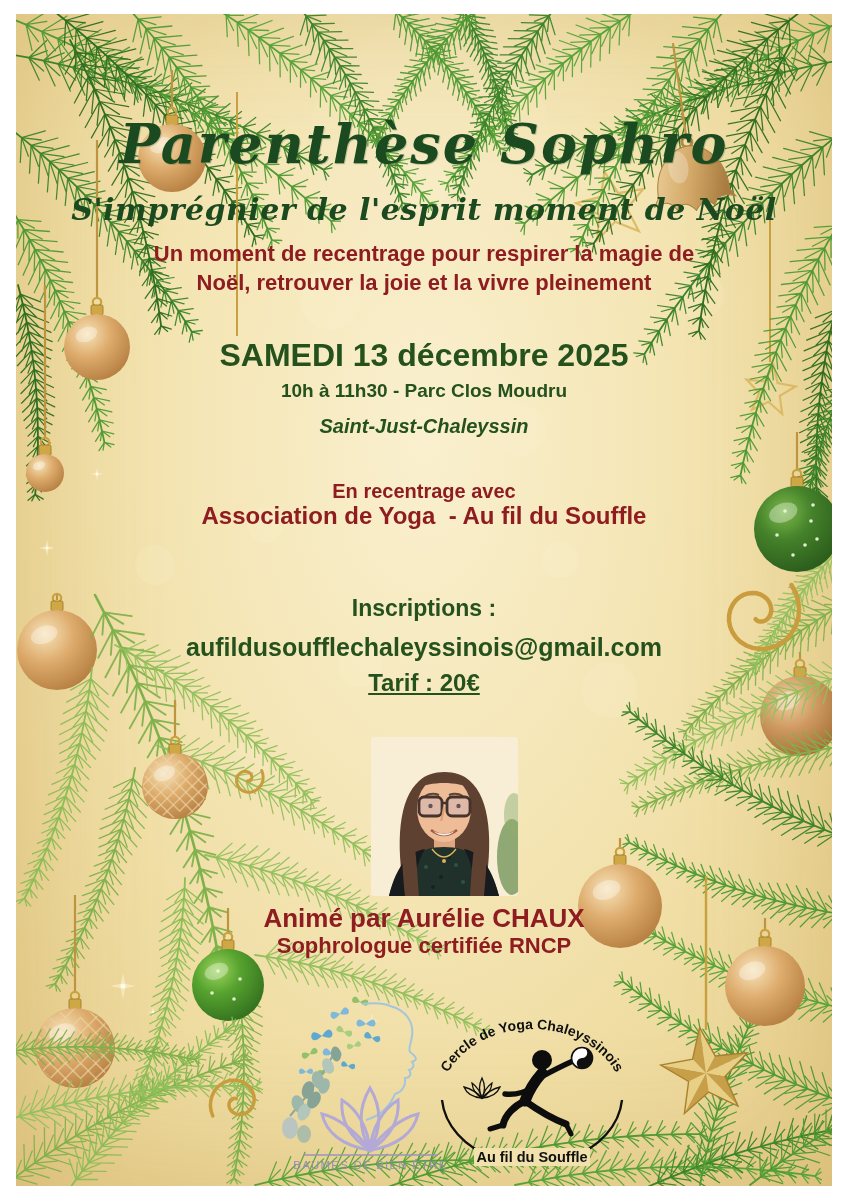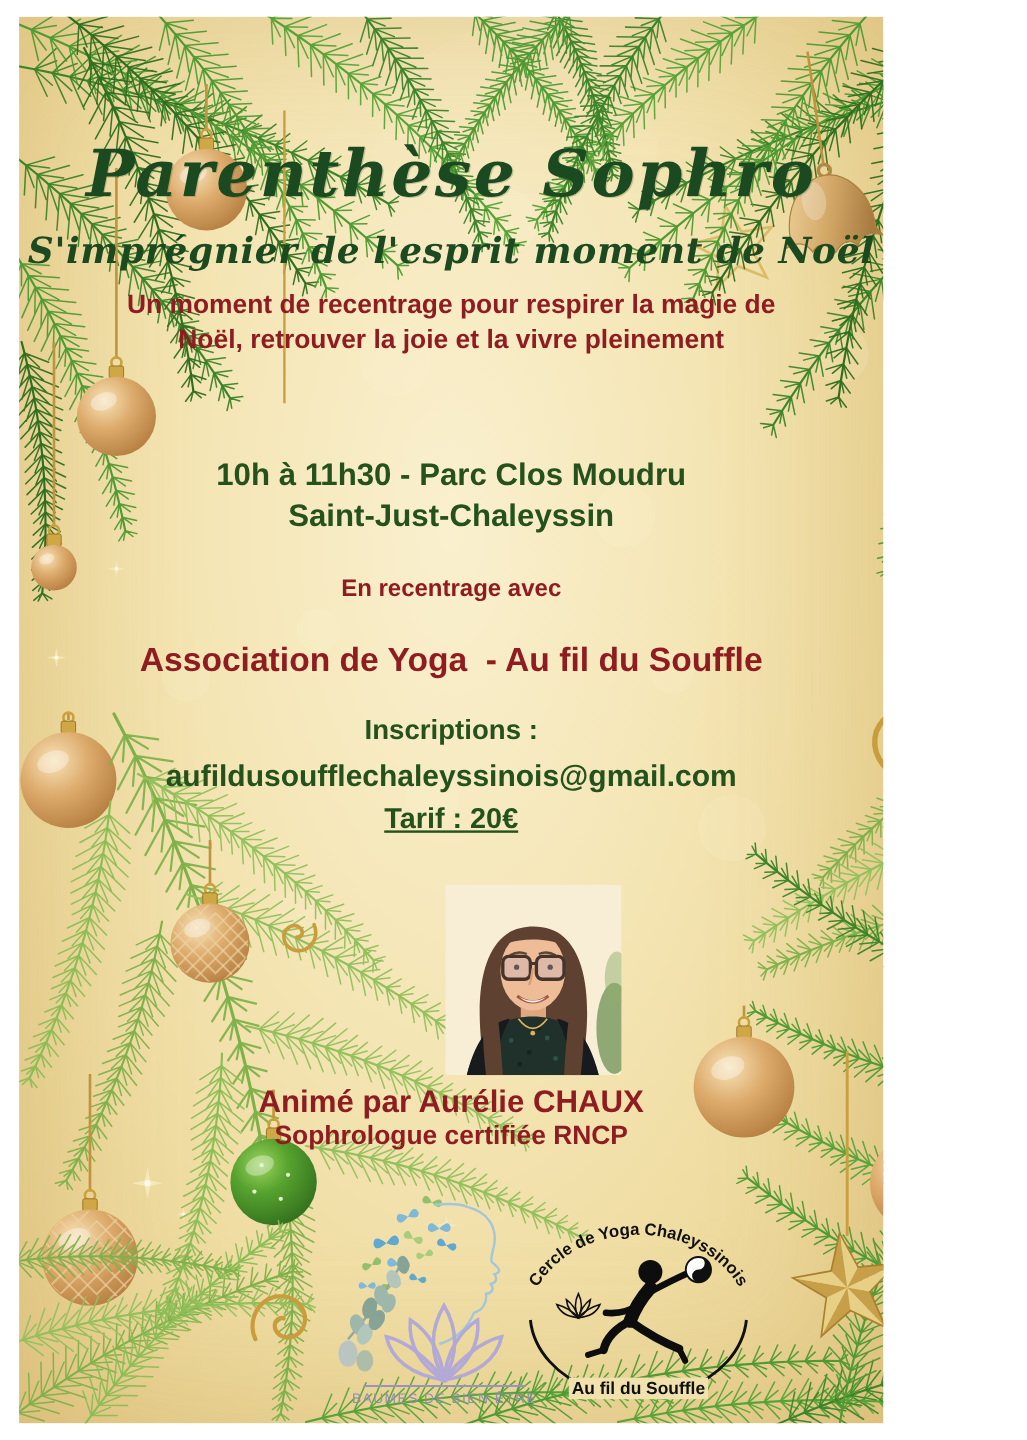--- a/index.html
+++ b/index.html
@@ -1,34 +1,34 @@
 <!DOCTYPE html>
 <html><head>
 <meta charset="utf-8">
 <style>
   html,body{margin:0;padding:0;background:#ffffff;width:856px;height:1200px;overflow:hidden;}
   #frame{position:relative;width:856px;height:1200px;background:#ffffff;}
-  #poster{position:absolute;left:16px;top:14px;width:700px;height:1172px;overflow:hidden;
+  #poster{position:absolute;left:16px;top:14px;width:816px;height:1172px;overflow:hidden;
     background:radial-gradient(ellipse at 50% 36%, #faf0cf 0%, #f4e5b4 42%, #efdca1 68%, #e6cd8c 100%);
-    box-shadow: inset 0 0 140px rgba(186,146,66,0.30); padding-left: 20px;}
+    box-shadow: inset 0 0 140px rgba(186,146,66,0.30);}
   #deco{position:absolute;left:-16px;top:-14px;width:856px;height:1200px;pointer-events:none;}
   .t{position:absolute;left:0;right:0;text-align:center;font-family:"Liberation Sans",sans-serif;font-weight:bold;line-height:1.2;}
   .script{font-family:"DejaVu Serif",serif;font-style:italic;font-weight:bold;}
   .green{color:#24511c;}
   .dgreen{color:#1c4a20;}
   .red{color:#8e1c20;}
   .title{top:98px;font-size:54px;letter-spacing:2px;text-shadow:1px 1px 0 rgba(40,80,30,.25);}
   .subtitle{top:178px;font-size:30px;letter-spacing:.5px;}
   .intro1{top:227px;font-size:22px;}
   .intro2{top:256px;font-size:22px;}
   .date{top:322px;font-size:32px;}
-  .time{top:366px;font-size:26px;}
-  .city{top:400px;font-size:26px;}
+  .time{top:366px;font-size:19px;}
+  .city{top:400px;font-size:20px;font-style:italic;}
   .p1{top:465px;font-size:20px;}
-  .p2{top:519px;font-size:28px;white-space:pre;}
+  .p2{top:488px;font-size:24px;white-space:pre;}
   .ins{top:581px;font-size:23px;}
   .email{top:618px;font-size:25px;}
   .tarif{top:655px;font-size:24px;text-decoration:underline;}
   .host1{top:889px;font-size:26px;}
   .host2{top:919px;font-size:22px;}
   #photo{position:absolute;left:355px;top:723px;width:147px;height:159px;border-radius:3px;overflow:hidden;}
   #logo-baumes{position:absolute;left:262px;top:974px;width:185px;height:185px;}
   #logo-yoga{position:absolute;left:416px;top:994px;width:200px;height:170px;}
 </style>
 </head>
@@ -438,20 +438,21 @@
           <polygon points="706,1073 660.7,1065.0 692.6,1059.1" fill="#e8cf86"></polygon>
           <polygon points="706,1073 692.6,1059.1 699.6,1027.4" fill="#c79f49"></polygon>
           <polygon points="699.6,1027.4 715.1,1055.9 747.3,1052.8 725.0,1076.4 738.0,1106.1 708.7,1092.1 684.4,1113.6 688.6,1081.5 660.7,1065.0 692.6,1059.1" fill="none" stroke="#a8812f" stroke-width="1.4"></polygon>
         </g>
       </svg>
 
     <div class="t script dgreen title">Parenthèse Sophro</div>
     <div class="t script dgreen subtitle">S'imprégnier de l'esprit moment de Noël</div>
     <div class="t red intro2">Noël, retrouver la joie et la vivre pleinement</div>
     <div class="t red intro1">Un moment de recentrage pour respirer la magie de</div>
+    <div class="t green date">SAMEDI 13 décembre 2025</div>
     <div class="t green time">10h à 11h30 - Parc Clos Moudru</div>
     <div class="t green city">Saint-Just-Chaleyssin</div>
     <div class="t red p1">En recentrage avec</div>
     <div class="t red p2">Association de Yoga  - Au fil du Souffle</div>
     <div class="t green email">aufildusoufflechaleyssinois@gmail.com</div>
     <div class="t green ins">Inscriptions :</div>
     <div class="t green tarif">Tarif : 20€</div>
     <div class="t red host2">Sophrologue certifiée RNCP</div>
     <div class="t red host1">Animé par Aurélie CHAUX</div>
 

